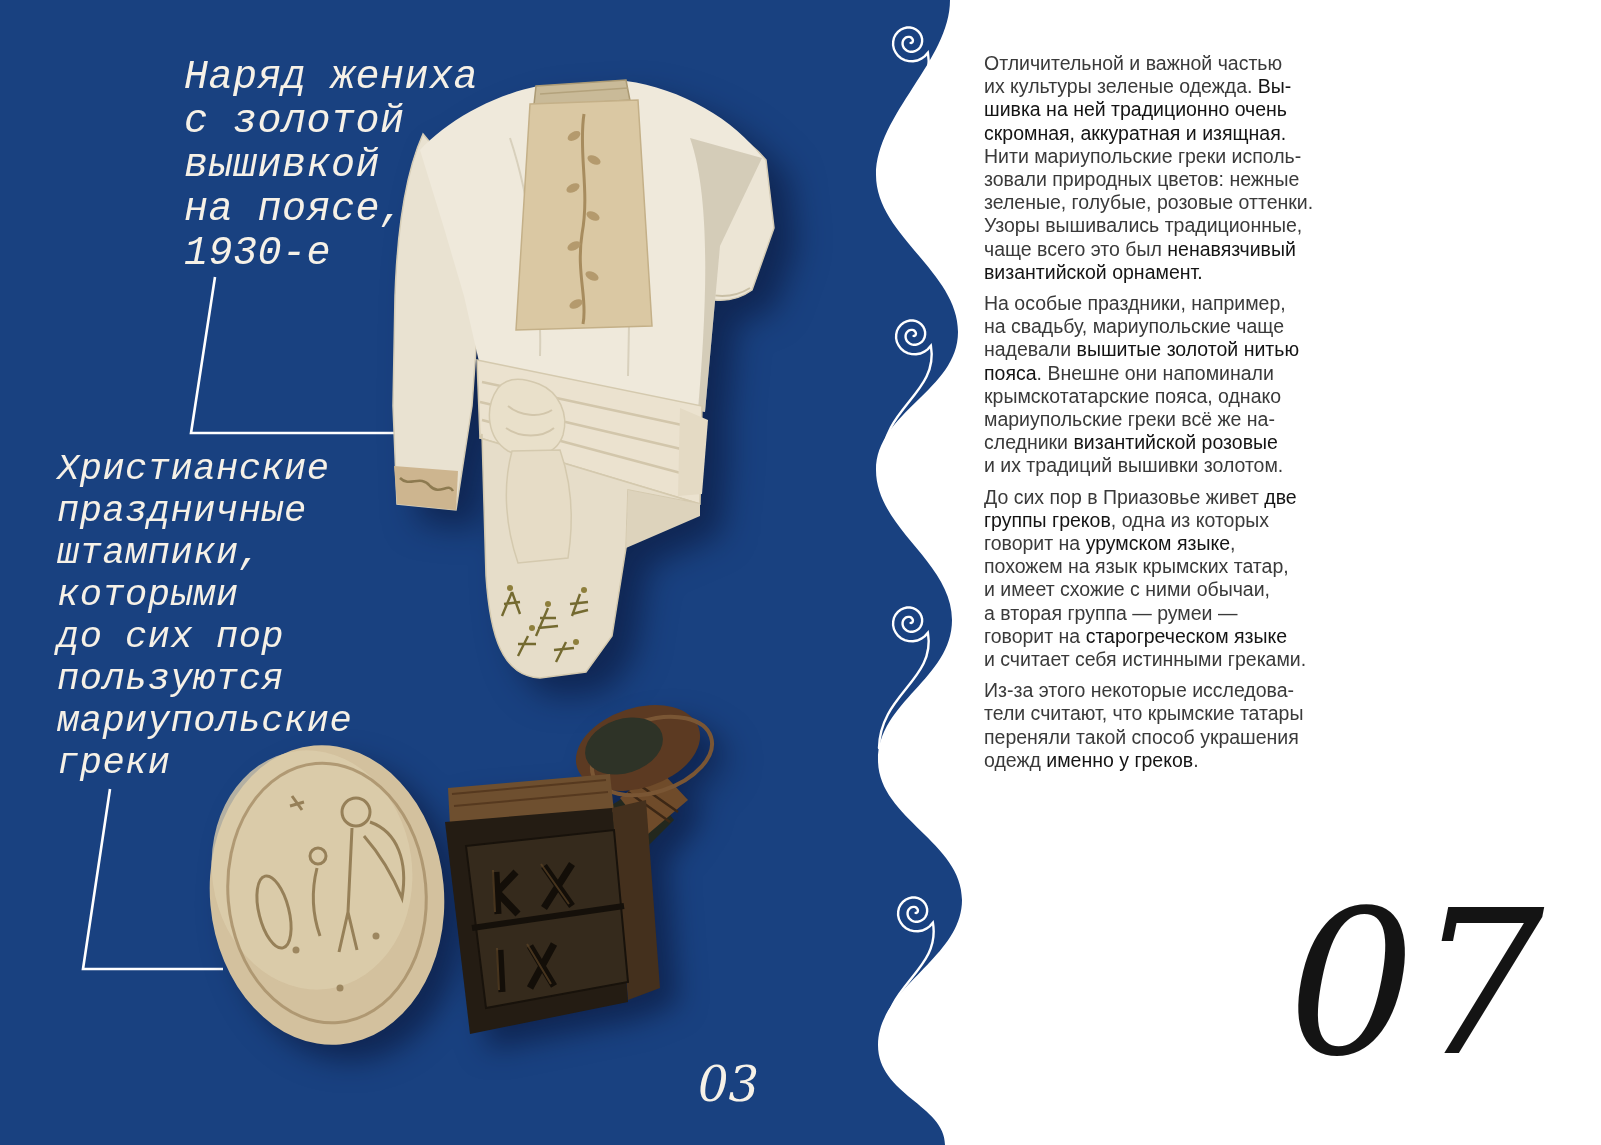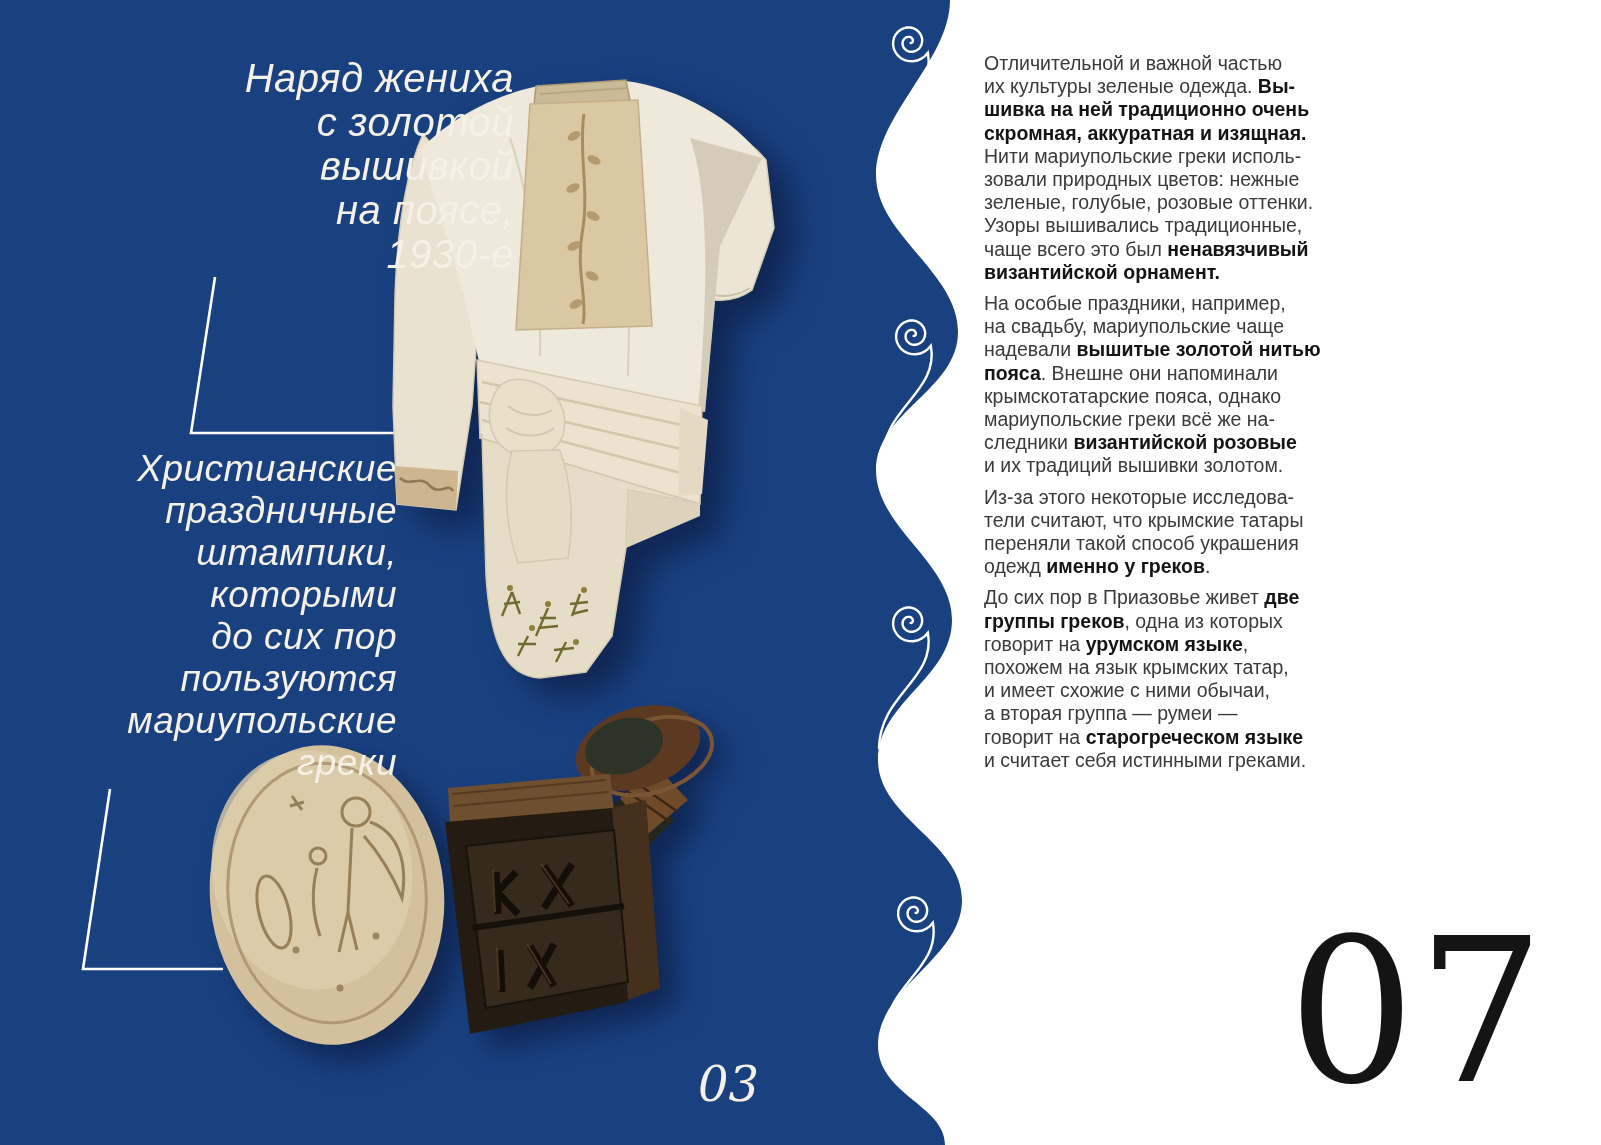--- a/index.html
+++ b/index.html
@@ -5,33 +5,33 @@
   :root{
     --blue:#194180; --body:#3a3a3a; --ink:#141414; --cream:#f6f1e7; --white:#ffffff;
   }
   html,body{margin:0;padding:0;background:#888;}
   .stage{position:relative;width:1601px;height:1145px;background:#ffffff;overflow:hidden;
          font-family:"Liberation Sans",sans-serif;}
   svg.bg{position:absolute;left:0;top:0;}
   .wave{fill:var(--blue);}
   .spiral{fill:none;stroke:var(--white);stroke-width:2.4;stroke-linecap:round;}
   .leader{fill:none;stroke:var(--white);stroke-width:2.6;stroke-linecap:butt;}
-  .caption{position:absolute;color:var(--cream);font-family:Liberation Sans, sans-serif;font-style:italic;
-           font-weight:400;white-space:pre-line;letter-spacing:0.5px;text-align:right;}
+  .caption{position:absolute;color:var(--cream);font-family:Liberation Mono, monospace;font-style:italic;
+           font-weight:400;white-space:pre-line;letter-spacing:0.5px;}
   .caption.groom{left:184px;top:56px;font-size:40px;line-height:44px;width:330px;}
   .caption.stamps{left:57px;top:448px;font-size:37px;line-height:42px;width:340px;}
   .folio-left{position:absolute;left:698px;top:1056px;color:var(--cream);
               font-family:"DejaVu Serif",serif;font-style:italic;font-size:48px;}
-  .folio-right{position:absolute;left:1288px;top:912px;color:var(--ink);
-               font-family:"DejaVu Serif",serif;font-size:200px;line-height:1;
+  .folio-right{position:absolute;left:1288px;top:884px;color:var(--ink);
+               font-family:"DejaVu Serif",serif;font-style:italic;font-size:200px;line-height:1;
                letter-spacing:2px;}
   .article{position:absolute;left:984px;top:52px;width:380px;color:var(--body);
            font-size:19.5px;line-height:23.2px;}
   .article p{margin:0 0 8px 0;white-space:pre-line;}
-  .article .b{font-weight:700;color:var(--ink);}
+  .article .b{font-weight:400;color:var(--ink);}
   .photo{position:absolute;}
   .photo.shirt{left:390px;top:76px;filter:drop-shadow(22px 18px 16px rgba(5,12,40,0.50));}
   .photo.stamps{left:200px;top:700px;filter:drop-shadow(18px 16px 14px rgba(5,12,40,0.50));}
 </style>
 </head>
 <body>
 
 <div class="stage">
 
   <svg class="bg" width="1601" height="1145" viewBox="0 0 1601 1145">
@@ -178,27 +178,27 @@
 чаще всего это был </span><span class="b">ненавязчивый
 византийской орнамент.</span></p>
       <p><span>На особые праздники, например,
 на свадьбу, мариупольские чаще
 надевали </span><span class="b">вышитые золотой нитью
 пояса</span><span>. Внешне они напоминали
 крымскотатарские пояса, однако
 мариупольские греки всё же на-
 следники </span><span class="b">византийской розовые</span><span>
 и их традиций вышивки золотом.</span></p>
-      <p><span>Из-за этого некоторые исследова-
-тели считают, что крымские татары
-переняли такой способ украшения
-одежд </span><span class="b">именно у греков</span><span>.</span></p>
       <p><span>До сих пор в Приазовье живет </span><span class="b">две
 группы греков</span><span>, одна из которых
 говорит на </span><span class="b">урумском языке</span><span>,
 похожем на язык крымских татар,
 и имеет схожие с ними обычаи,
 а вторая группа — румеи —
 говорит на </span><span class="b">старогреческом языке</span><span>
 и считает себя истинными греками.</span></p>
+      <p><span>Из-за этого некоторые исследова-
+тели считают, что крымские татары
+переняли такой способ украшения
+одежд </span><span class="b">именно у греков</span><span>.</span></p>
     </div>
 
 </div>
 
 </body></html>

